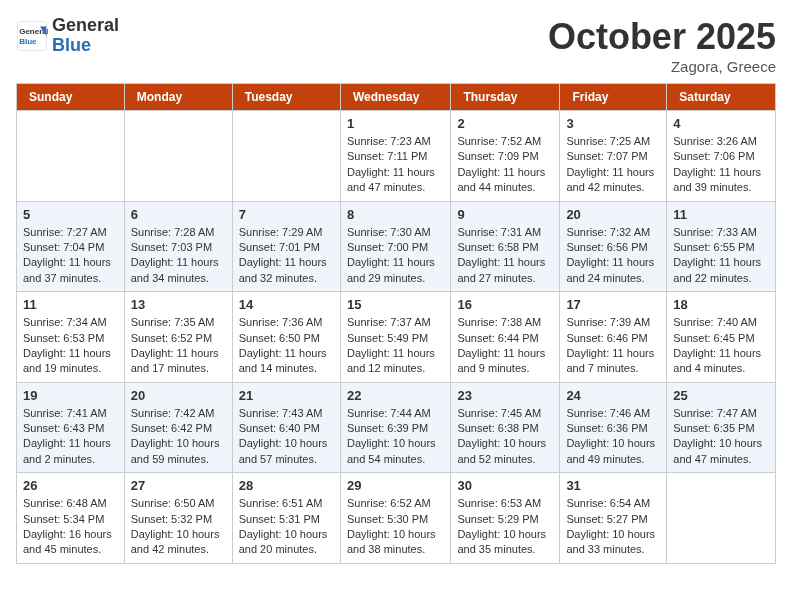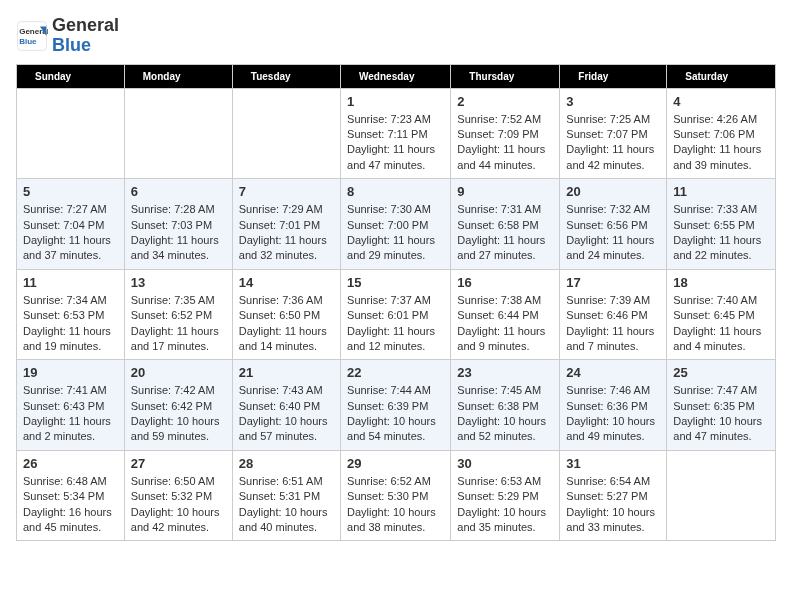--- a/index.html
+++ b/index.html
@@ -43,25 +43,25 @@
     .location {
       font-size: 15px;
       color: #555;
     }
     table {
       width: 100%;
       border-collapse: collapse;
       font-size: 11px;
     }
     thead tr th {
-      background-color: #000000;
+      background-color: #c2410c;
       color: #fff;
       text-align: left;
-      padding: 6px 18px;
-      font-size: 10px;
+      padding: 6px 12px;
+      font-size: 12px;
       font-weight: bold;
       border: 1px solid #ccc;
     }
     tbody tr td {
       border: 1px solid #ccc;
       vertical-align: top;
       padding: 5px 6px;
       width: 113px;
       min-height: 80px;
       background: #fff;
@@ -92,20 +92,24 @@
       <text x="4" y="30" font-size="10" font-weight="bold" fill="#2a6db5" font-family="Arial">Blue</text>
       <polygon points="30,8 38,8 38,20" fill="#2a6db5"></polygon>
     </svg>
     <div>
       <div class="logo-text">
         <span class="logo-general">General</span><br>
         <span class="logo-blue">Blue</span>
       </div>
     </div>
   </div>
+  <div class="title-block">
+    <div class="month-title">October 2025</div>
+    <div class="location">Zagora, Greece</div>
+  </div>
 </div>
 
 <table>
   <thead>
     <tr>
     <th>Sunday</th>
         <th>Monday</th>
         <th>Tuesday</th>
         <th>Wednesday</th>
         <th>Thursday</th>
@@ -131,21 +135,21 @@
           <div class="cell-text">Daylight: 11 hours and 44 minutes.</div>
         </td>
         <td>
           <span class="day-num">3</span>
           <div class="cell-text">Sunrise: 7:25 AM</div>
           <div class="cell-text">Sunset: 7:07 PM</div>
           <div class="cell-text">Daylight: 11 hours and 42 minutes.</div>
         </td>
         <td>
           <span class="day-num">4</span>
-          <div class="cell-text">Sunrise: 4:26 AM</div>
+          <div class="cell-text">Sunrise: 3:26 AM</div>
           <div class="cell-text">Sunset: 7:06 PM</div>
           <div class="cell-text">Daylight: 11 hours and 39 minutes.</div>
         </td>
       </tr>
       <tr>
         <td>
           <span class="day-num">5</span>
           <div class="cell-text">Sunrise: 7:27 AM</div>
           <div class="cell-text">Sunset: 7:04 PM</div>
           <div class="cell-text">Daylight: 11 hours and 37 minutes.</div>
@@ -202,21 +206,21 @@
         </td>
         <td>
           <span class="day-num">14</span>
           <div class="cell-text">Sunrise: 7:36 AM</div>
           <div class="cell-text">Sunset: 6:50 PM</div>
           <div class="cell-text">Daylight: 11 hours and 14 minutes.</div>
         </td>
         <td>
           <span class="day-num">15</span>
           <div class="cell-text">Sunrise: 7:37 AM</div>
-          <div class="cell-text">Sunset: 6:01 PM</div>
+          <div class="cell-text">Sunset: 5:49 PM</div>
           <div class="cell-text">Daylight: 11 hours and 12 minutes.</div>
         </td>
         <td>
           <span class="day-num">16</span>
           <div class="cell-text">Sunrise: 7:38 AM</div>
           <div class="cell-text">Sunset: 6:44 PM</div>
           <div class="cell-text">Daylight: 11 hours and 9 minutes.</div>
         </td>
         <td>
           <span class="day-num">17</span>
@@ -285,21 +289,21 @@
         <td>
           <span class="day-num">27</span>
           <div class="cell-text">Sunrise: 6:50 AM</div>
           <div class="cell-text">Sunset: 5:32 PM</div>
           <div class="cell-text">Daylight: 10 hours and 42 minutes.</div>
         </td>
         <td>
           <span class="day-num">28</span>
           <div class="cell-text">Sunrise: 6:51 AM</div>
           <div class="cell-text">Sunset: 5:31 PM</div>
-          <div class="cell-text">Daylight: 10 hours and 40 minutes.</div>
+          <div class="cell-text">Daylight: 10 hours and 20 minutes.</div>
         </td>
         <td>
           <span class="day-num">29</span>
           <div class="cell-text">Sunrise: 6:52 AM</div>
           <div class="cell-text">Sunset: 5:30 PM</div>
           <div class="cell-text">Daylight: 10 hours and 38 minutes.</div>
         </td>
         <td>
           <span class="day-num">30</span>
           <div class="cell-text">Sunrise: 6:53 AM</div>

